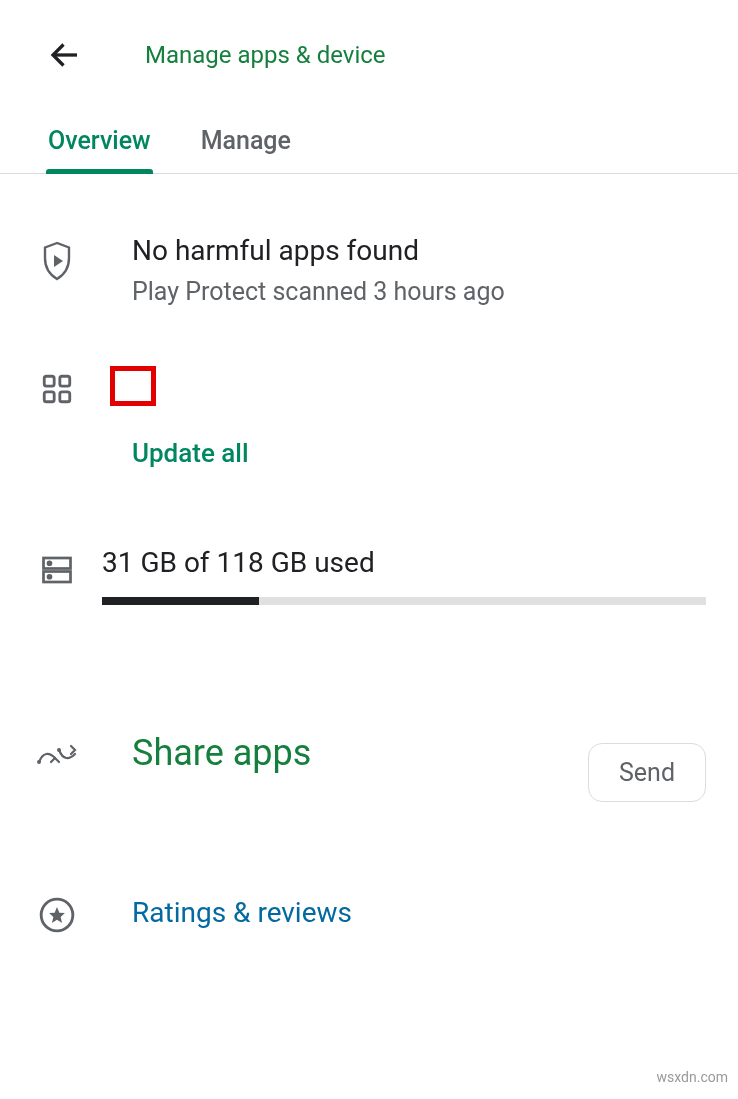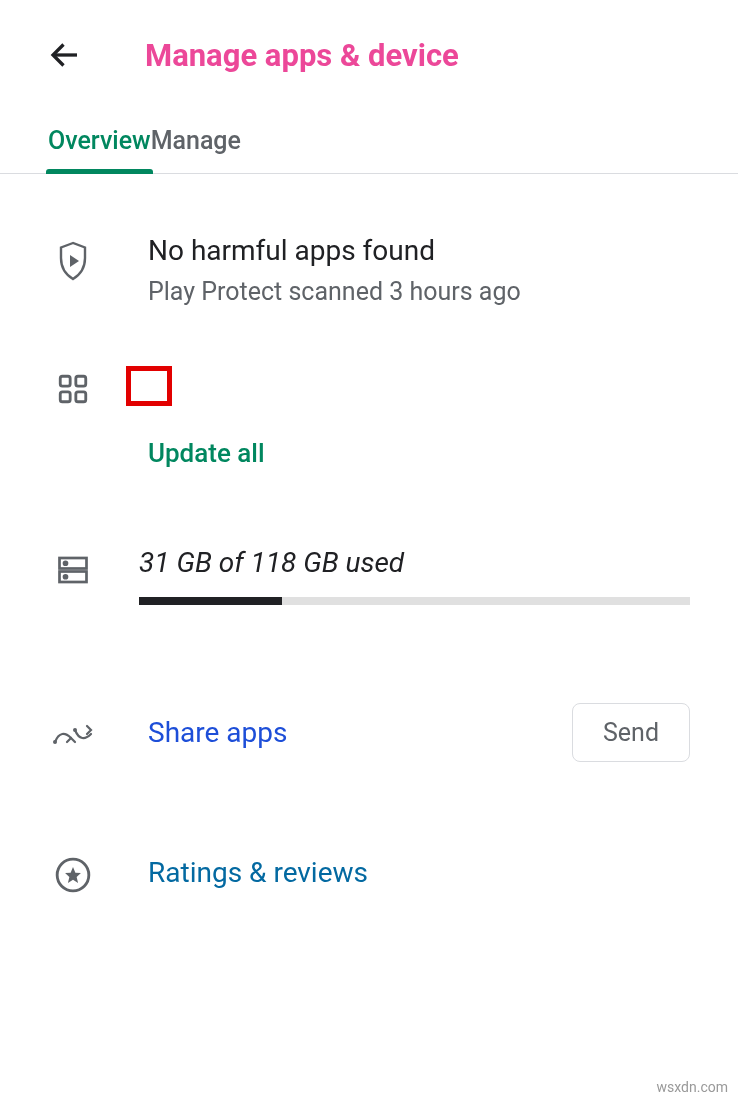--- a/index.html
+++ b/index.html
@@ -21,29 +21,30 @@
     }
     .back-btn {
       width: 50px;
       height: 50px;
       display: flex;
       align-items: center;
       justify-content: center;
       cursor: pointer;
     }
     .page-title {
-      font-size: 31px;
-      font-weight: 700;
-      color: #ec4899;
+      font-size: 24px;
+      font-weight: 400;
+      color: #15803d;
       margin-left: 55px;
     }
     .tabs {
       display: flex;
       padding: 0 48px;
       border-bottom: 1px solid #dadce0;
+      gap: 50px;
     }
     .tab {
       font-size: 25px;
       font-weight: 500;
       color: #5f6368;
       padding: 16px 0 18px 0;
       cursor: pointer;
       position: relative;
     }
     .tab.active {
@@ -54,21 +55,21 @@
       position: absolute;
       bottom: -1px;
       left: -2px;
       right: -2px;
       height: 5px;
       background: #01875f;
       border-radius: 3px 3px 0 0;
     }
     .section {
       display: flex;
-      padding: 28px 48px;
+      padding: 28px 32px;
     }
     .section-icon {
       width: 50px;
       display: flex;
       align-items: flex-start;
       justify-content: center;
       padding-top: 6px;
     }
     .section-content {
       flex: 1;
@@ -106,22 +107,21 @@
       font-size: 26px;
       font-weight: 500;
       color: #01875f;
       cursor: pointer;
     }
     .section-storage {
       padding-top: 50px;
     }
     .storage-content {
       flex: 1;
-      margin-left: 41px;
-      font-style: italic;
+      margin-left: 20px;
     }
     .storage-text {
       font-size: 28px;
       color: #202124;
     }
     .progress-bar {
       height: 8px;
       background: #e0e0e0;
       margin-top: 18px;
       position: relative;
@@ -129,50 +129,51 @@
     .progress-fill {
       height: 100%;
       background: #202124;
       width: 26%;
     }
     .section-share {
       padding-top: 70px;
       align-items: center;
     }
     .share-title {
-      font-size: 28px;
-      color: #1d4ed8;
+      font-size: 36px;
+      color: #15803d;
       margin-left: 50px;
     }
     .share-buttons {
       display: flex;
       gap: 20px;
       margin-left: auto;
     }
     .outline-button {
       border: 1px solid #dadce0;
-      border-radius: 8px;
+      border-radius: 14px;
       padding: 14px 30px;
       font-size: 25px;
       color: #5f6368;
       cursor: pointer;
       background: none;
+      margin-top: 40px;
     }
     .section-ratings {
       padding-top: 60px;
       align-items: center;
     }
     .ratings-title {
       font-size: 28px;
       color: #0369a1;
       margin-left: 50px;
     }
     .watermark {
       position: absolute;
-      bottom: 4px;
+      bottom: 14px;
       right: 10px;
       font-size: 14px;
       color: #999;
     }
   </style>
 </head>
 <body>
 
 <div class="header">
   <div class="back-btn">

